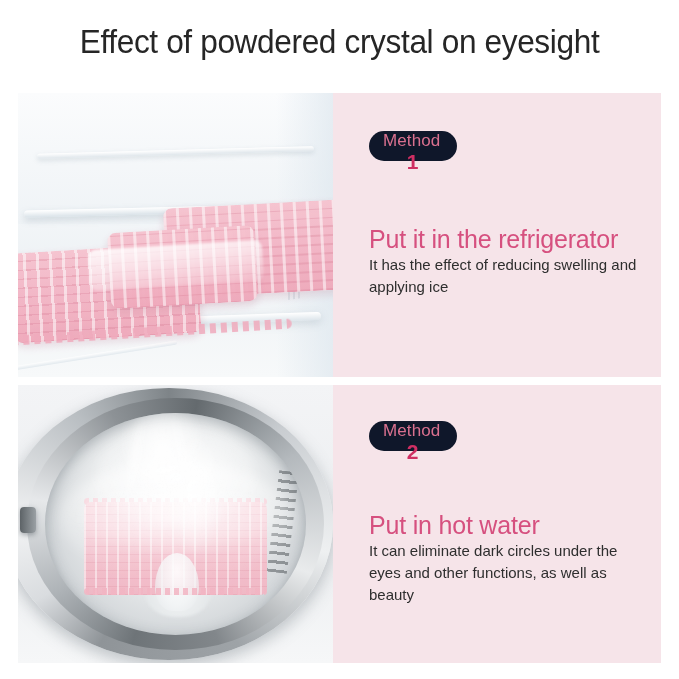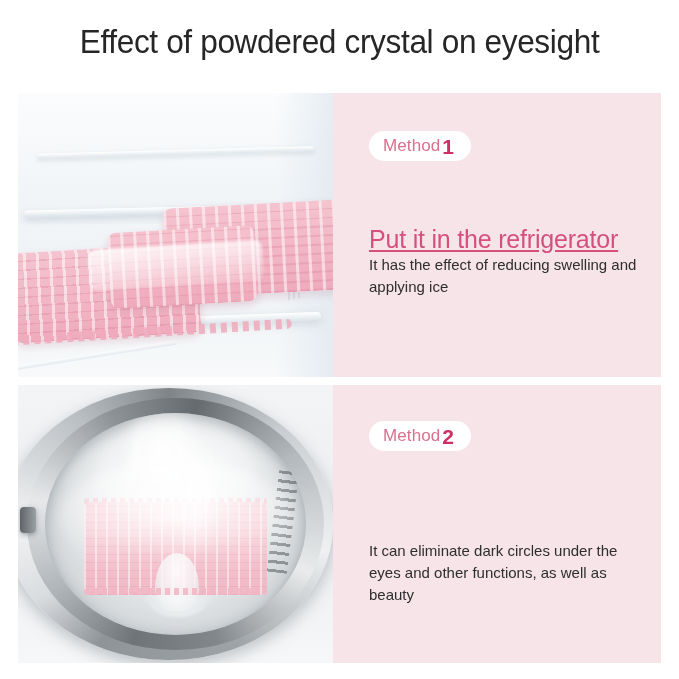--- a/index.html
+++ b/index.html
@@ -45,26 +45,27 @@
   .text-col{
     position:absolute;
     left:315px;top:0;right:0;bottom:0;
     padding:0 22px 0 22px;
   }
 
   
   .badge{
     position:absolute;
     left:36px;
-    background:#ffffff;
+    background:#0f172a;
     border-radius:20px;
     height:30px;
     display:flex;align-items:center;
     padding:0 17px 0 14px;
     box-sizing:border-box;
+    flex-direction:column;
   }
   #badge-1{top:38px;}
   #badge-2{top:36px;}
   .badge-word{
     font-size:17px;
     color:#d9708f;
     font-weight:400;
     letter-spacing:0.1px;
   }
   .badge-num{
@@ -78,21 +79,21 @@
   
   .headline{
     position:absolute;
     left:36px;right:16px;
     font-size:25px;
     color:#d6507f;
     font-weight:400;
     letter-spacing:-0.2px;
     line-height:1.1;
   }
-  #headline-1{top:112px;text-decoration:underline;}
+  #headline-1{top:112px;}
   #headline-2{top:106px;}
 
   .body-text{
     position:absolute;
     left:36px;right:18px;
     font-size:15px;
     color:#2e2e2e;
     line-height:1.45;
     font-weight:400;
   }
@@ -397,16 +398,17 @@
       </div>
     </div>
   </div>
 
   <div class="text-col">
     <div class="badge" id="badge-2">
       <span class="badge-word">Method</span>
       <span class="badge-num">2</span>
     </div>
 
+    <h2 class="headline" id="headline-2">Put in hot water</h2>
 
     <p class="body-text" id="body-2">It can eliminate dark circles under the eyes and other functions, as well as beauty</p>
   </div>
 </section>
 
 </body></html>

